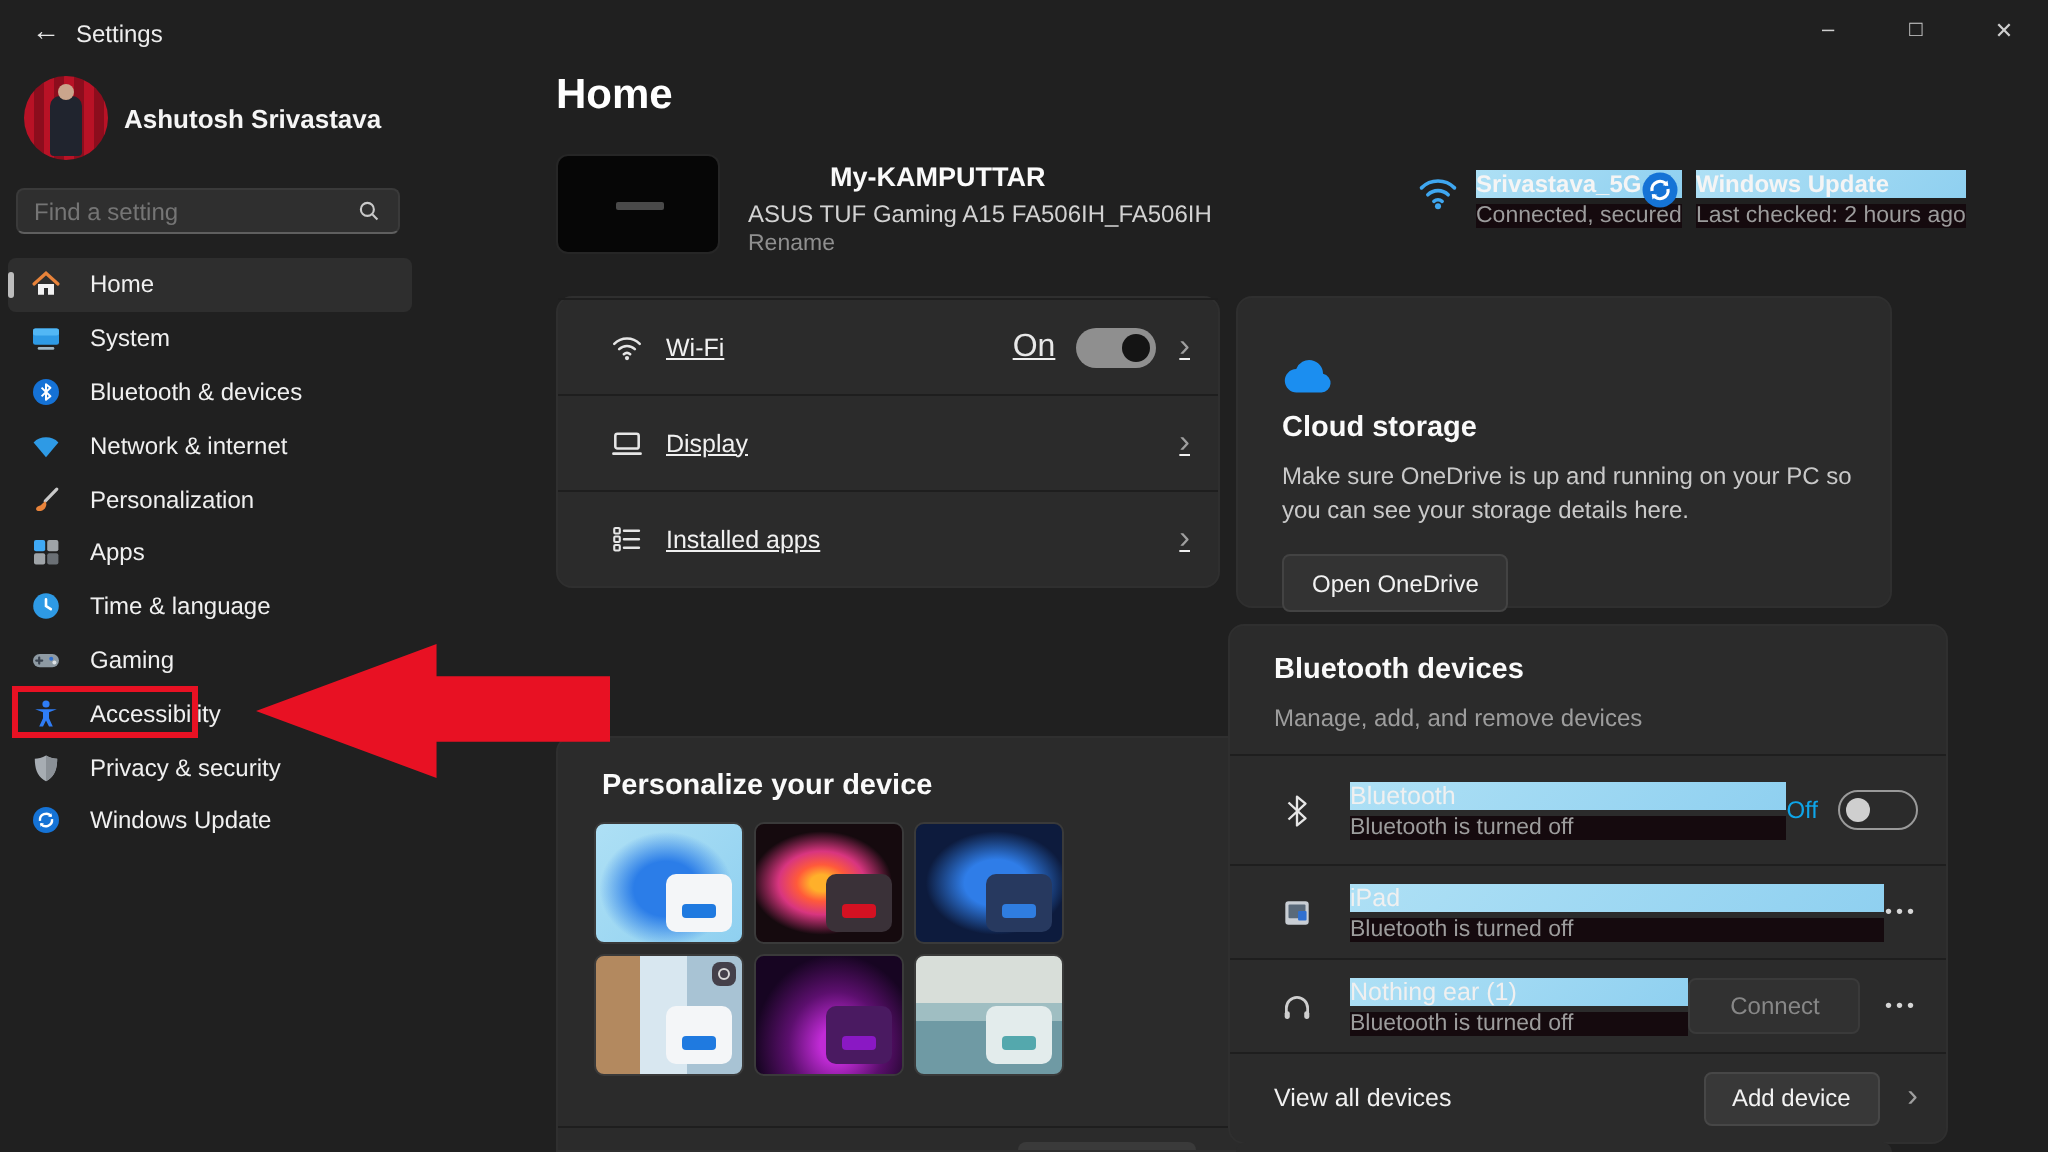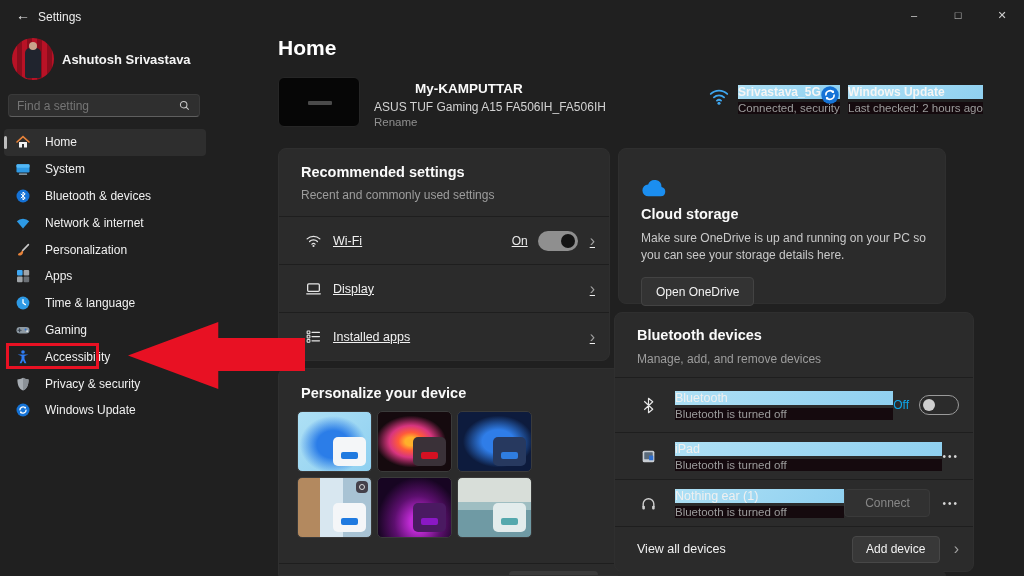--- a/index.html
+++ b/index.html
@@ -76,21 +76,21 @@
   .chev::before { content:"\203A"; }
   .more-icon { color:#d6d6d6; font-size:10px; letter-spacing:2px; }
   .more-icon::before { content:"\2022\2022\2022"; }
 
   
   .rec-card { left:278px; top:148px; width:332px; }
   .rec-head { height:67px; padding:15px 22px 0 22px; }
   .rec-head .card-sub { margin-top:8px; }
   .rec-row { height:47px; display:flex; align-items:center; padding:0 14px 0 26px;text-decoration:underline; }
   .rec-row .lbl { flex:1; margin-left:11px; font-size:12.5px; color:#f0f0f0; }
-  .rec-row .on { color:#e8e8e8; font-size:12px; margin-right:10px; }
+  .rec-row .on { color:#e8e8e8; font-size:16px; margin-right:10px; }
   .rec-row .chev { margin-left:12px; }
 
   .toggle-on { width:40px; height:20px; border-radius:10px; background:#8f8f8f; position:relative; }
   .toggle-on::after { content:""; position:absolute; right:3px; top:3px; width:14px; height:14px;
     border-radius:50%; background:#141414; }
   .toggle-off { width:40px; height:20px; border-radius:10px; background:transparent;
     border:1px solid #9a9a9a; position:relative; }
   .toggle-off::after { content:""; position:absolute; left:3px; top:3px; width:12px; height:12px;
     border-radius:50%; background:#cfcfcf; }
 
@@ -312,43 +312,39 @@
 
 <div class="abs status-item status-wifi">
   <svg width="22" height="22" viewBox="0 0 16 16">
     <path d="M2 6.5 A8.5 8.5 0 0 1 14 6.5" stroke="#3fa7f0" stroke-width="1.3" fill="none" stroke-linecap="round"></path>
     <path d="M4.3 9 A5.3 5.3 0 0 1 11.7 9" stroke="#3fa7f0" stroke-width="1.3" fill="none" stroke-linecap="round"></path>
     <path d="M6.5 11.4 A2.3 2.3 0 0 1 9.5 11.4" stroke="#3fa7f0" stroke-width="1.3" fill="none" stroke-linecap="round"></path>
     <circle cx="8" cy="13.2" r="1.1" fill="#3fa7f0"></circle>
   </svg>
   <div class="txt">
     <div class="t1">Srivastava_5G</div>
-    <div class="t2">Connected, security</div>
+    <div class="t2">Connected, secured</div>
   </div>
 </div>
 
 <div class="abs status-item status-update">
   <svg width="20" height="20" viewBox="0 0 16 16">
     <circle cx="8" cy="8" r="7" fill="#1573d6"></circle>
     <path d="M4.8 8.4 A3.3 3.3 0 0 1 10.8 6" stroke="#fff" stroke-width="1.3" fill="none"></path>
     <path d="M11.2 7.6 A3.3 3.3 0 0 1 5.2 10" stroke="#fff" stroke-width="1.3" fill="none"></path>
     <path d="M11 4.2 l.3 2.2 -2.2-.3 Z" fill="#fff"></path>
     <path d="M5 11.8 l-.3-2.2 2.2 .3 Z" fill="#fff"></path>
   </svg>
   <div class="txt">
     <div class="t1">Windows Update</div>
     <div class="t2">Last checked: 2 hours ago</div>
   </div>
 </div>
 
 <div class="abs card rec-card">
-  <div class="rec-head">
-    <div class="card-title">Recommended settings</div>
-    <div class="card-sub">Recent and commonly used settings</div>
-  </div>
   <div class="divider"></div>
   <div class="rec-row">
     <svg width="17" height="17" viewBox="0 0 16 16">
       <path d="M2 6.5 A8.5 8.5 0 0 1 14 6.5" stroke="#e6e6e6" stroke-width="1.2" fill="none" stroke-linecap="round"></path>
       <path d="M4.3 9 A5.3 5.3 0 0 1 11.7 9" stroke="#e6e6e6" stroke-width="1.2" fill="none" stroke-linecap="round"></path>
       <path d="M6.5 11.4 A2.3 2.3 0 0 1 9.5 11.4" stroke="#e6e6e6" stroke-width="1.2" fill="none" stroke-linecap="round"></path>
       <circle cx="8" cy="13.2" r="1" fill="#e6e6e6"></circle>
     </svg>
     <span class="lbl">Wi-Fi</span>
     <span class="on">On</span>

